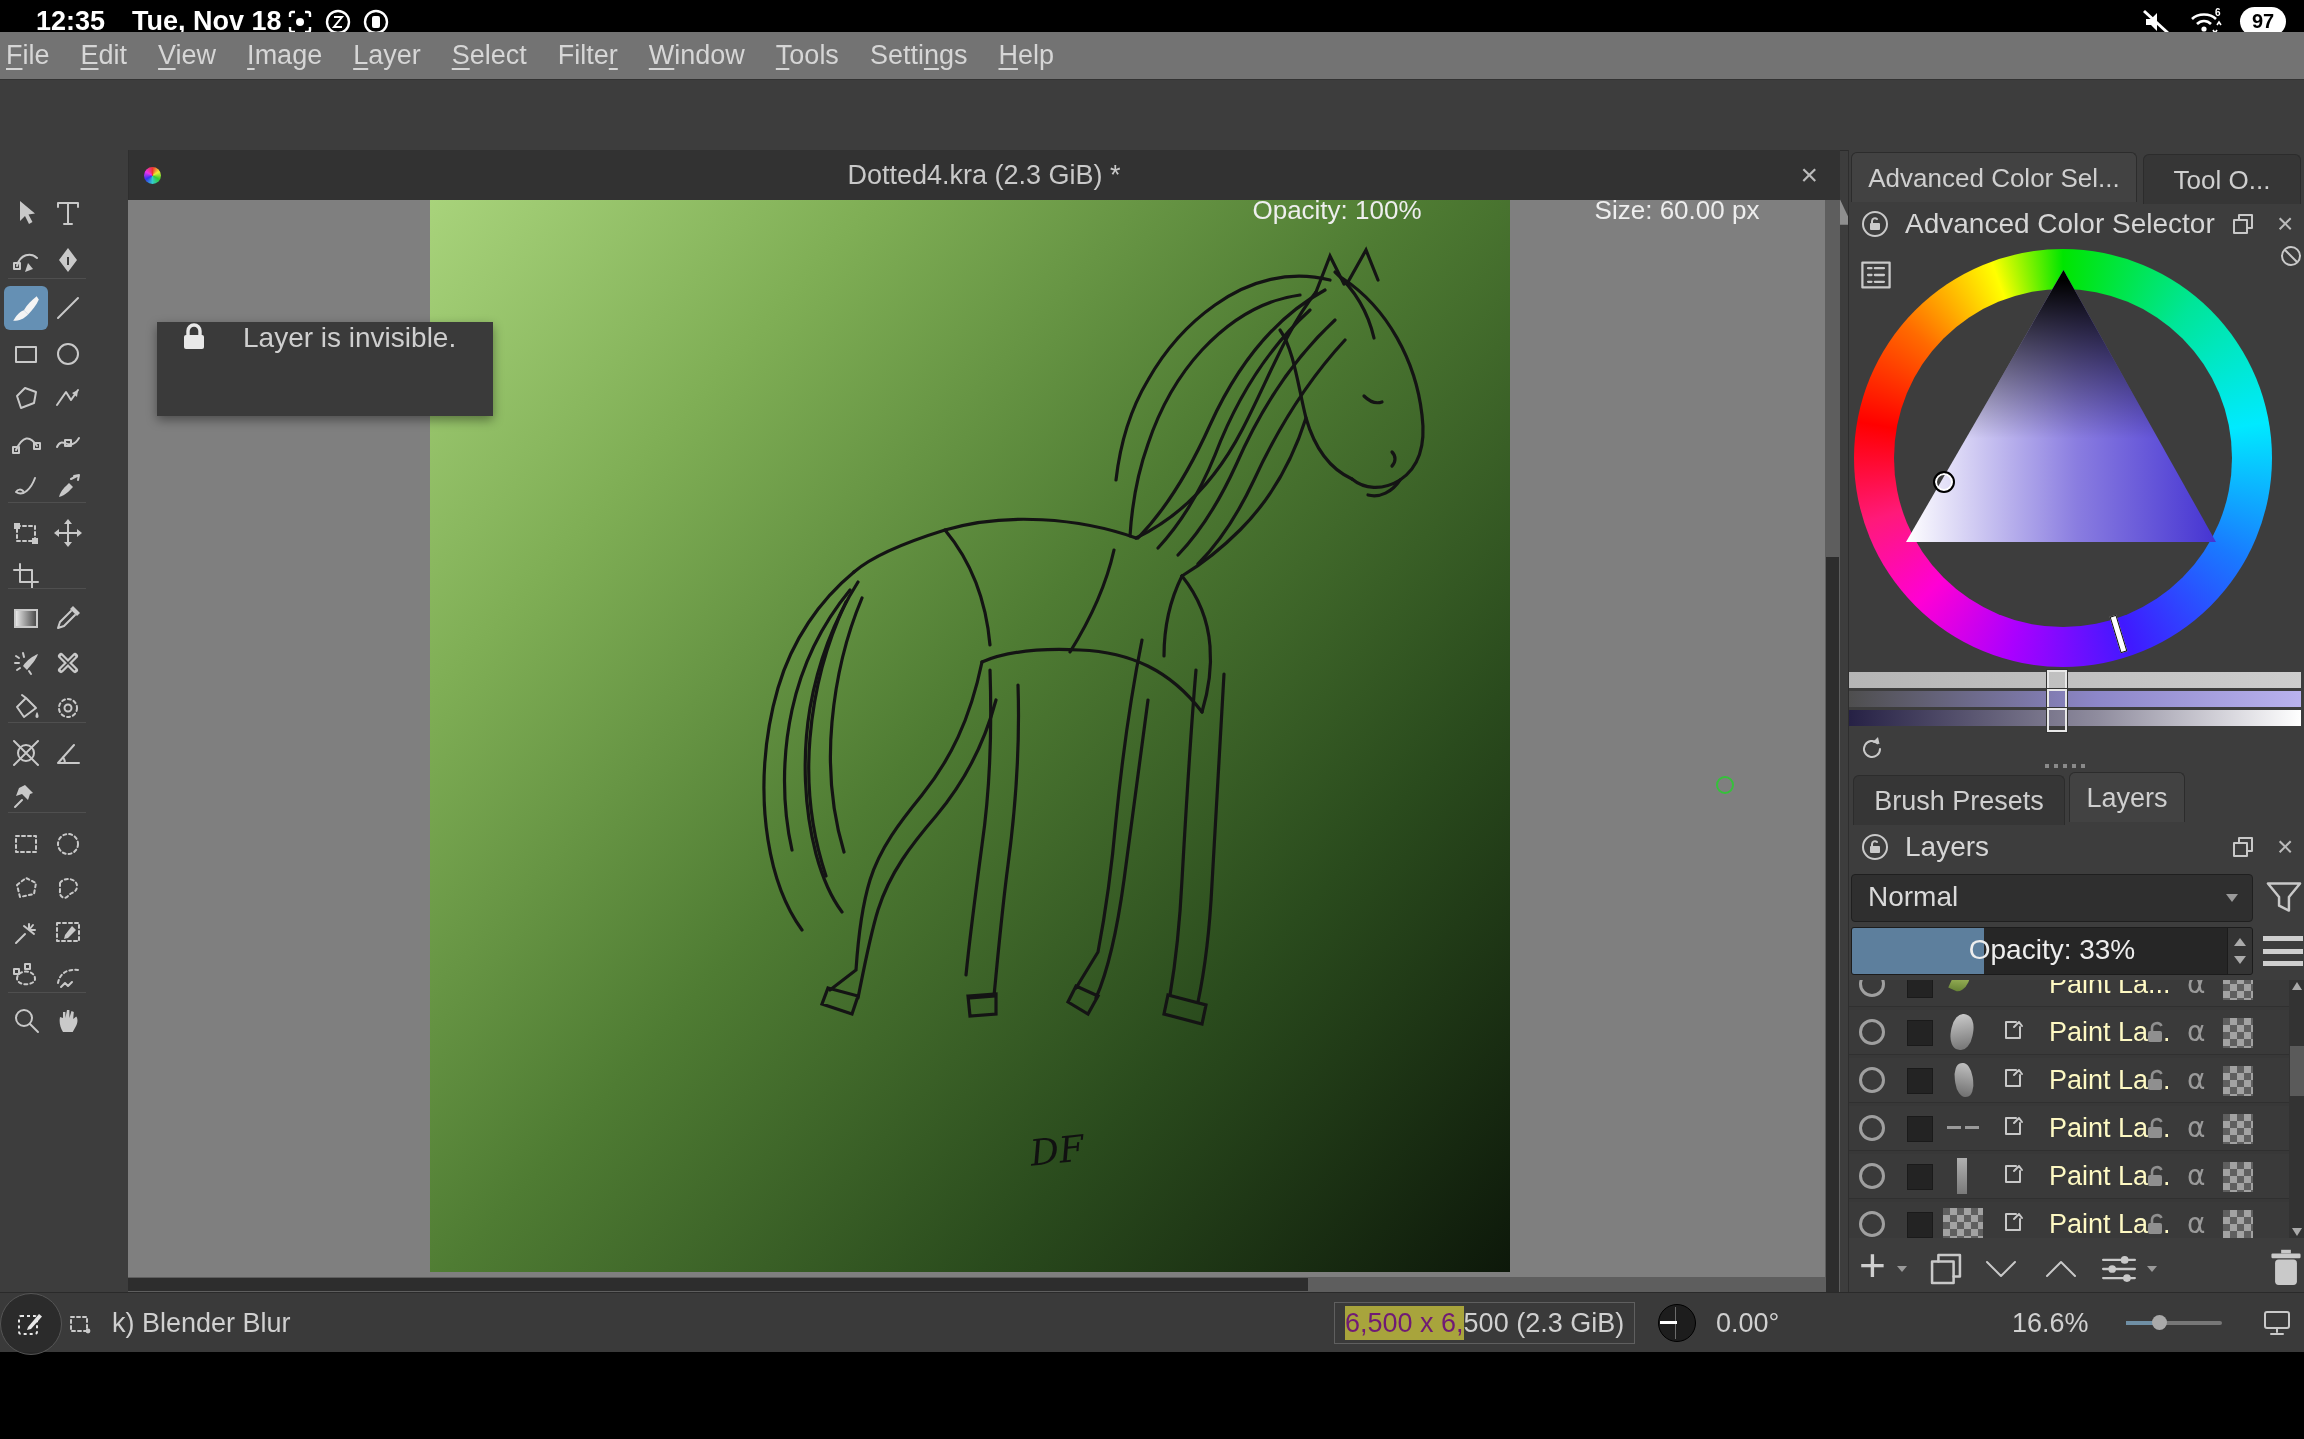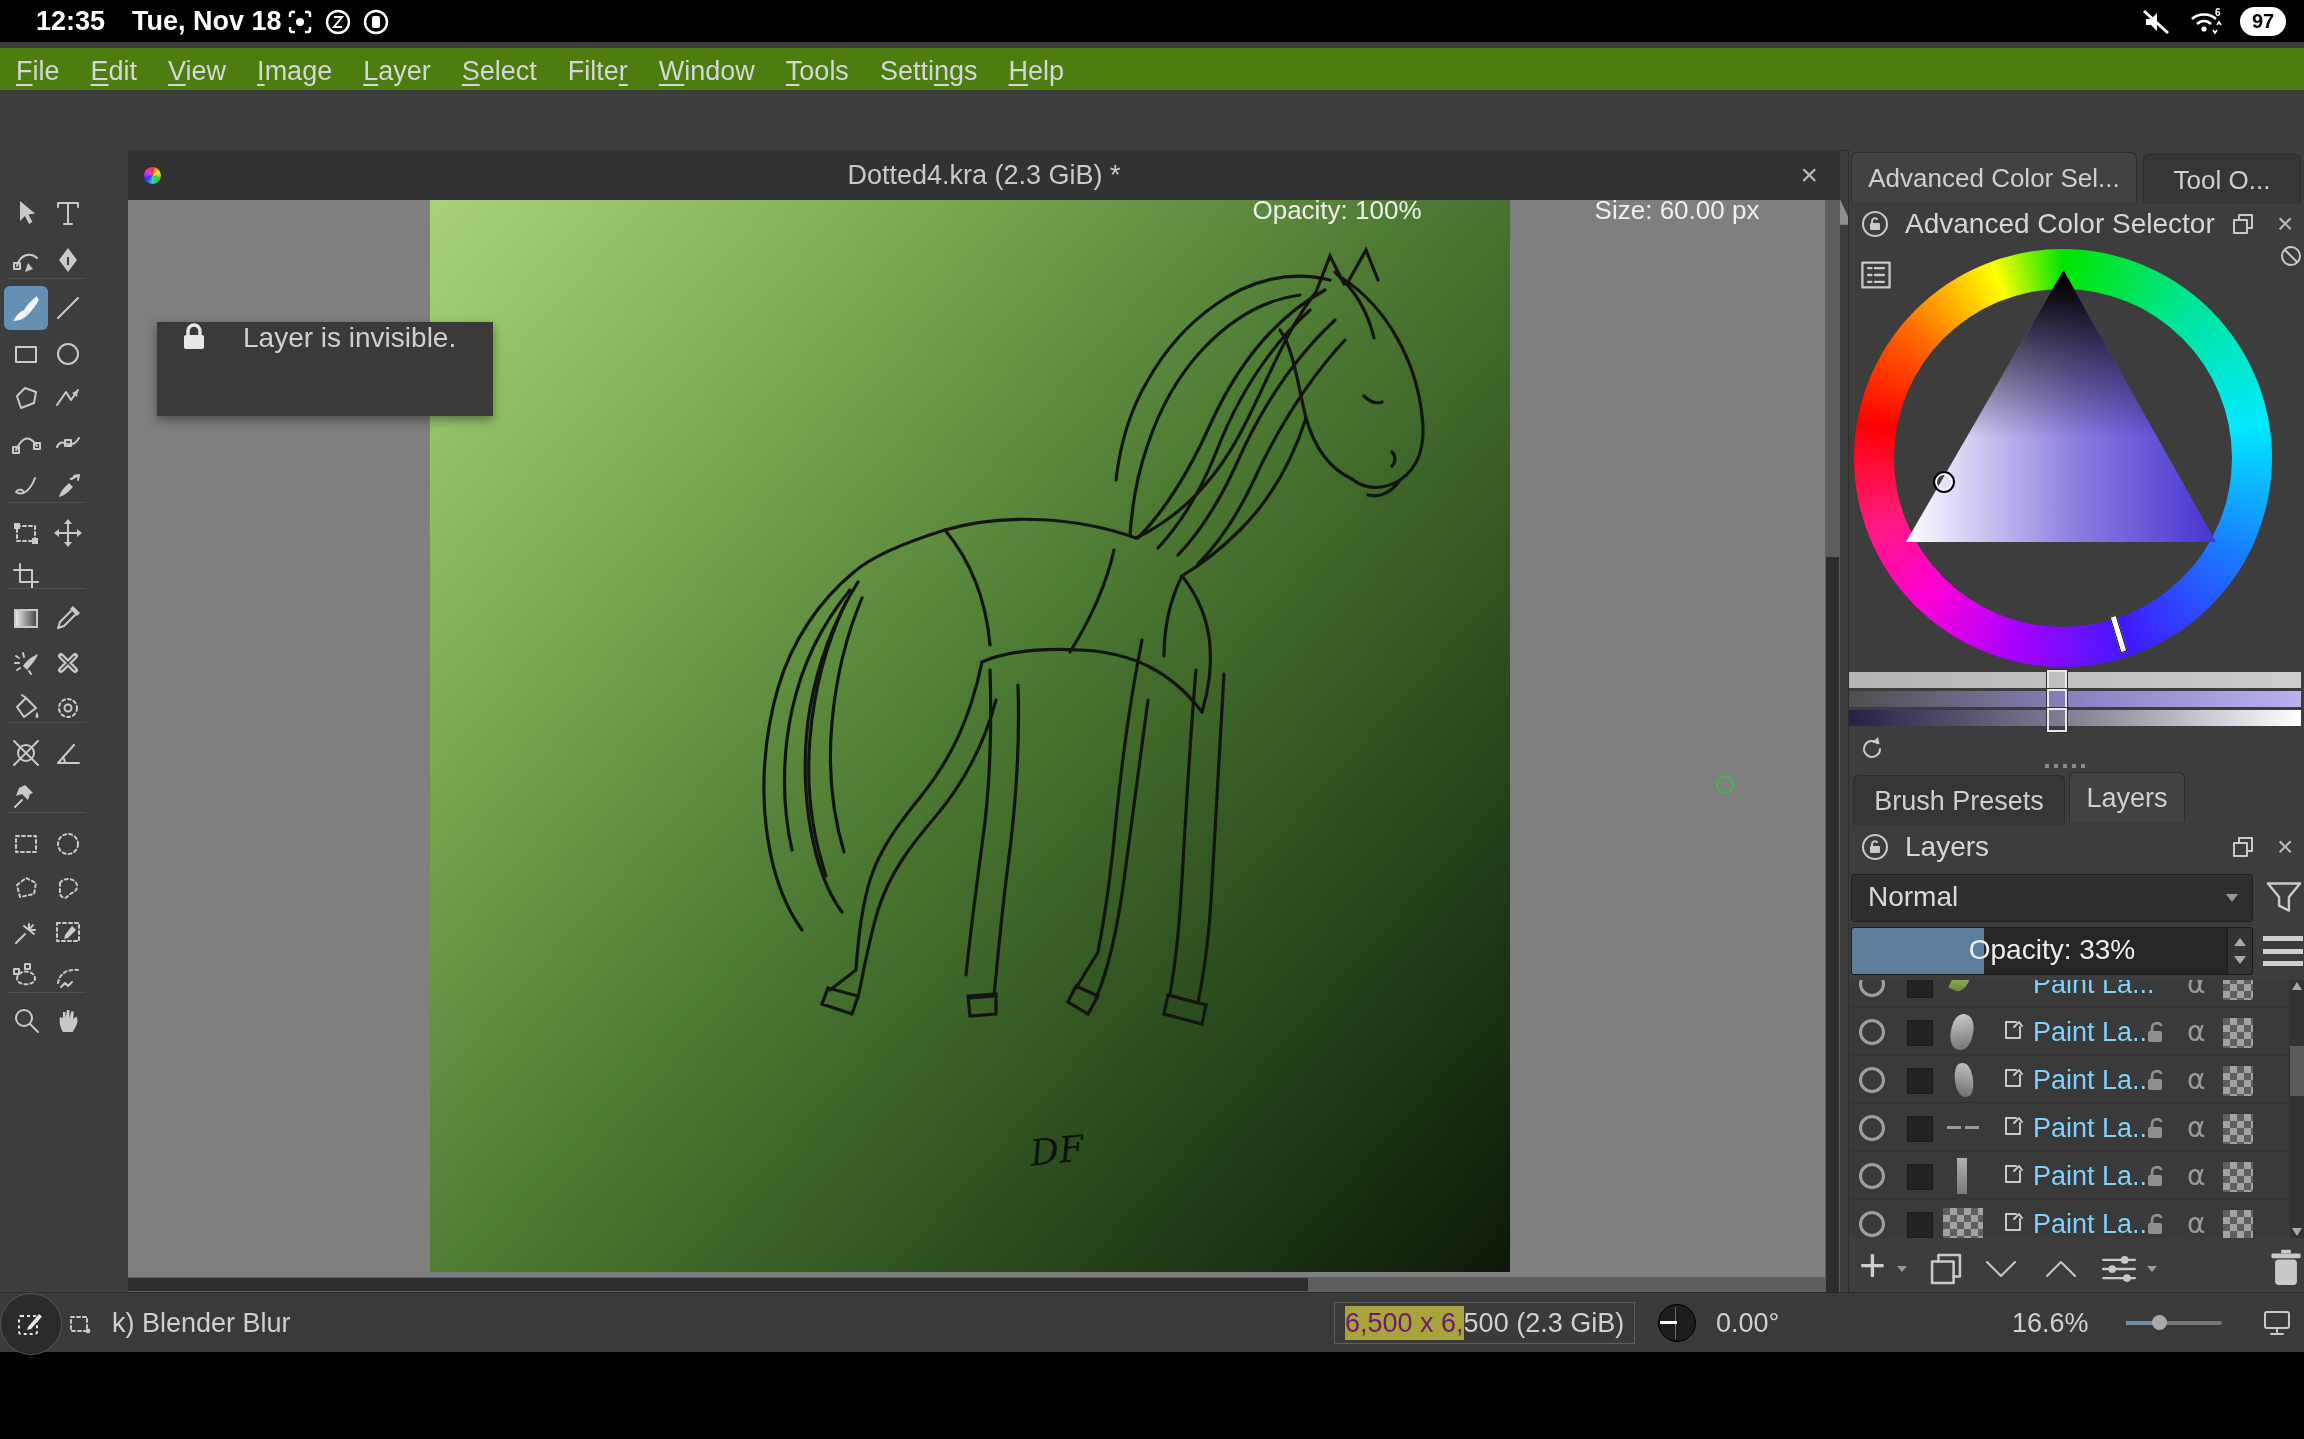--- a/index.html
+++ b/index.html
@@ -8,22 +8,22 @@
   .a{position:absolute;}
   .ic{stroke:#c9c9c9;fill:none;stroke-width:2;stroke-linecap:round;stroke-linejoin:round;}
   .icf{fill:#c9c9c9;stroke:none;}
   .dash{stroke-dasharray:3 3;}
   
   .statusbar{left:0;top:0;width:2304px;height:42px;background:#000;color:#fff;}
   .sb-txt{font-weight:bold;font-size:27px;line-height:42px;text-align:center;}
   .batt-pill{background:#fff;color:#000;border-radius:15px;width:46px;height:29px;
              font-size:20px;font-weight:bold;text-align:center;line-height:29px;}
   
-  .menubar{left:0;top:48px;width:2304px;height:48px;background:#4d7c0f;border-bottom:1px solid #333;
-           display:flex;align-items:center;gap:31px;padding-left:16px;box-sizing:border-box;}
+  .menubar{left:0;top:32px;width:2304px;height:48px;background:#737373;border-bottom:1px solid #333;
+           display:flex;align-items:center;gap:31px;padding-left:6px;box-sizing:border-box;}
   .mi{font-size:27px;color:#d6d6d6;cursor:default;}
   .mi .u{text-decoration:underline;text-underline-offset:4px;}
   
   .toolbar{left:0;top:90px;width:2304px;height:60px;background:#3d3d3d;border-bottom:1px solid #2b2b2b;}
   .tbox{background:#2e2e2e;border:1px solid #1f1f1f;border-radius:4px;}
   .spinbox{background:#262626;border:1px solid #1c1c1c;overflow:hidden;font-size:26px;color:#eee;
            text-align:center;line-height:40px;border-radius:3px;}
   .fill{position:absolute;left:0;top:0;bottom:0;background:#5d7f9d;}
   .sb-label{position:relative;z-index:2;}
   .spin{position:absolute;width:24px;background:#343434;border-left:1px solid #1c1c1c;top:0;bottom:0;
@@ -56,21 +56,21 @@
     background:conic-gradient(from 0deg,
       hsl(120,100%,45%),hsl(160,100%,45%) 40deg,hsl(185,100%,50%) 80deg,hsl(215,100%,55%) 120deg,
       hsl(250,100%,55%) 160deg,hsl(280,100%,50%) 195deg,hsl(310,100%,50%) 225deg,hsl(335,100%,55%) 252deg,
       hsl(0,100%,50%) 280deg,hsl(25,100%,50%) 310deg,hsl(60,100%,50%) 340deg,hsl(120,100%,45%) 360deg);}
   .hue-hole{position:absolute;left:40px;top:40px;right:40px;bottom:40px;border-radius:50%;background:#3d3d3d;}
   .sv-tri{clip-path:polygon(50.8% 0%,0% 100%,100% 100%);
     background:linear-gradient(to bottom,#000 4%,rgba(0,0,0,0) 62%),
                linear-gradient(to right,#ffffff 0%,#8a7de0 55%,#4534d2 100%);}
   .slider-handle{position:absolute;width:16px;height:20px;border:2px solid #e8e8e8;box-shadow:0 0 0 1px #333;background:transparent;}
   .lrow{position:absolute;left:0;width:440px;height:44px;background:#3a3a3a;border-bottom:1px solid #303030;}
-  .lname{position:absolute;left:184px;top:0;font-size:27px;line-height:44px;color:#7dd3fc;}
+  .lname{position:absolute;left:200px;top:0;font-size:27px;line-height:44px;color:#fef9c3;}
   .alpha{position:absolute;left:338px;top:0;font-size:28px;line-height:44px;color:#9a9a9a;font-family:"DejaVu Sans",sans-serif;}
   .eye{position:absolute;left:10px;top:9px;width:26px;height:26px;border:3px solid #9f9f9f;border-radius:50%;box-sizing:border-box;}
   .csq{position:absolute;left:58px;top:10px;width:24px;height:24px;background:#232323;border:1px solid #1a1a1a;}
   .rchk{position:absolute;left:374px;top:8px;width:30px;height:30px;}
   
   .bottombar{left:0;top:1292px;width:2304px;height:60px;background:#3a3a3a;border-top:1px solid #2a2a2a;}
   .bb-txt{font-size:27px;line-height:60px;color:#d0d0d0;}
   .hl{background:#a8a43c;color:#701a75;}
   
   .dock{left:0;top:1352px;width:2304px;height:87px;background:#000;}

